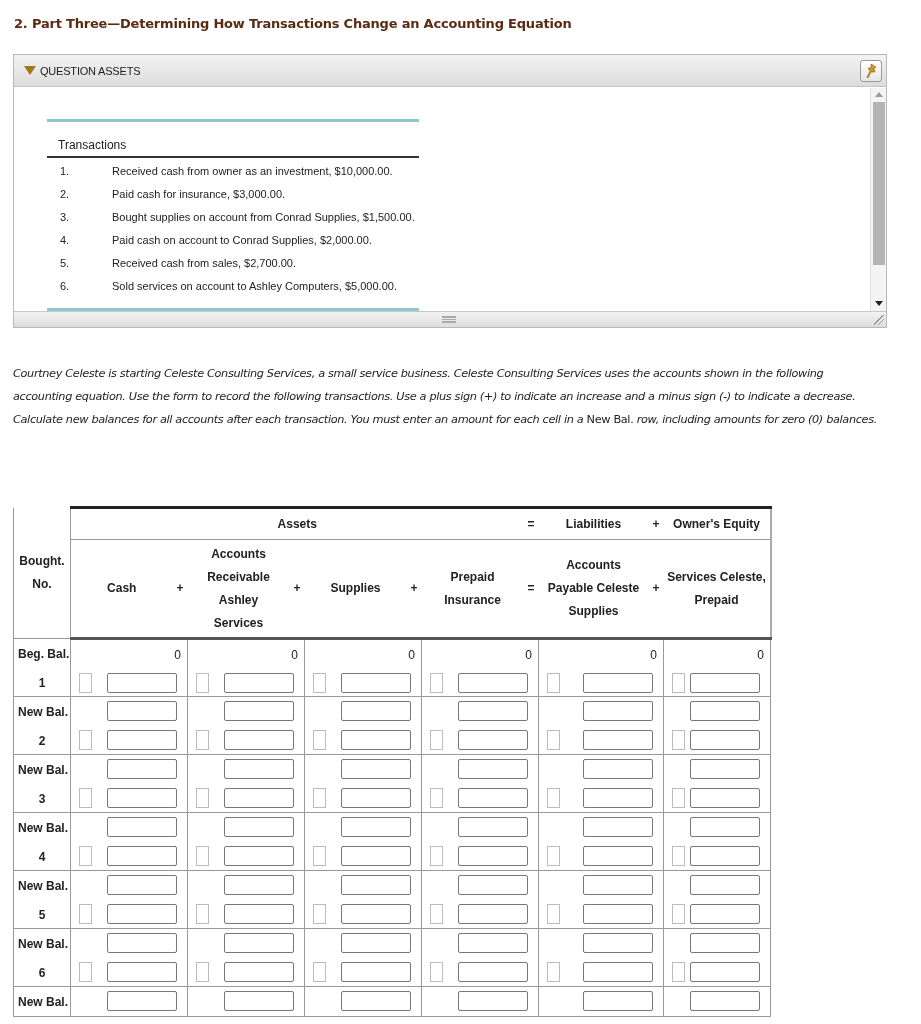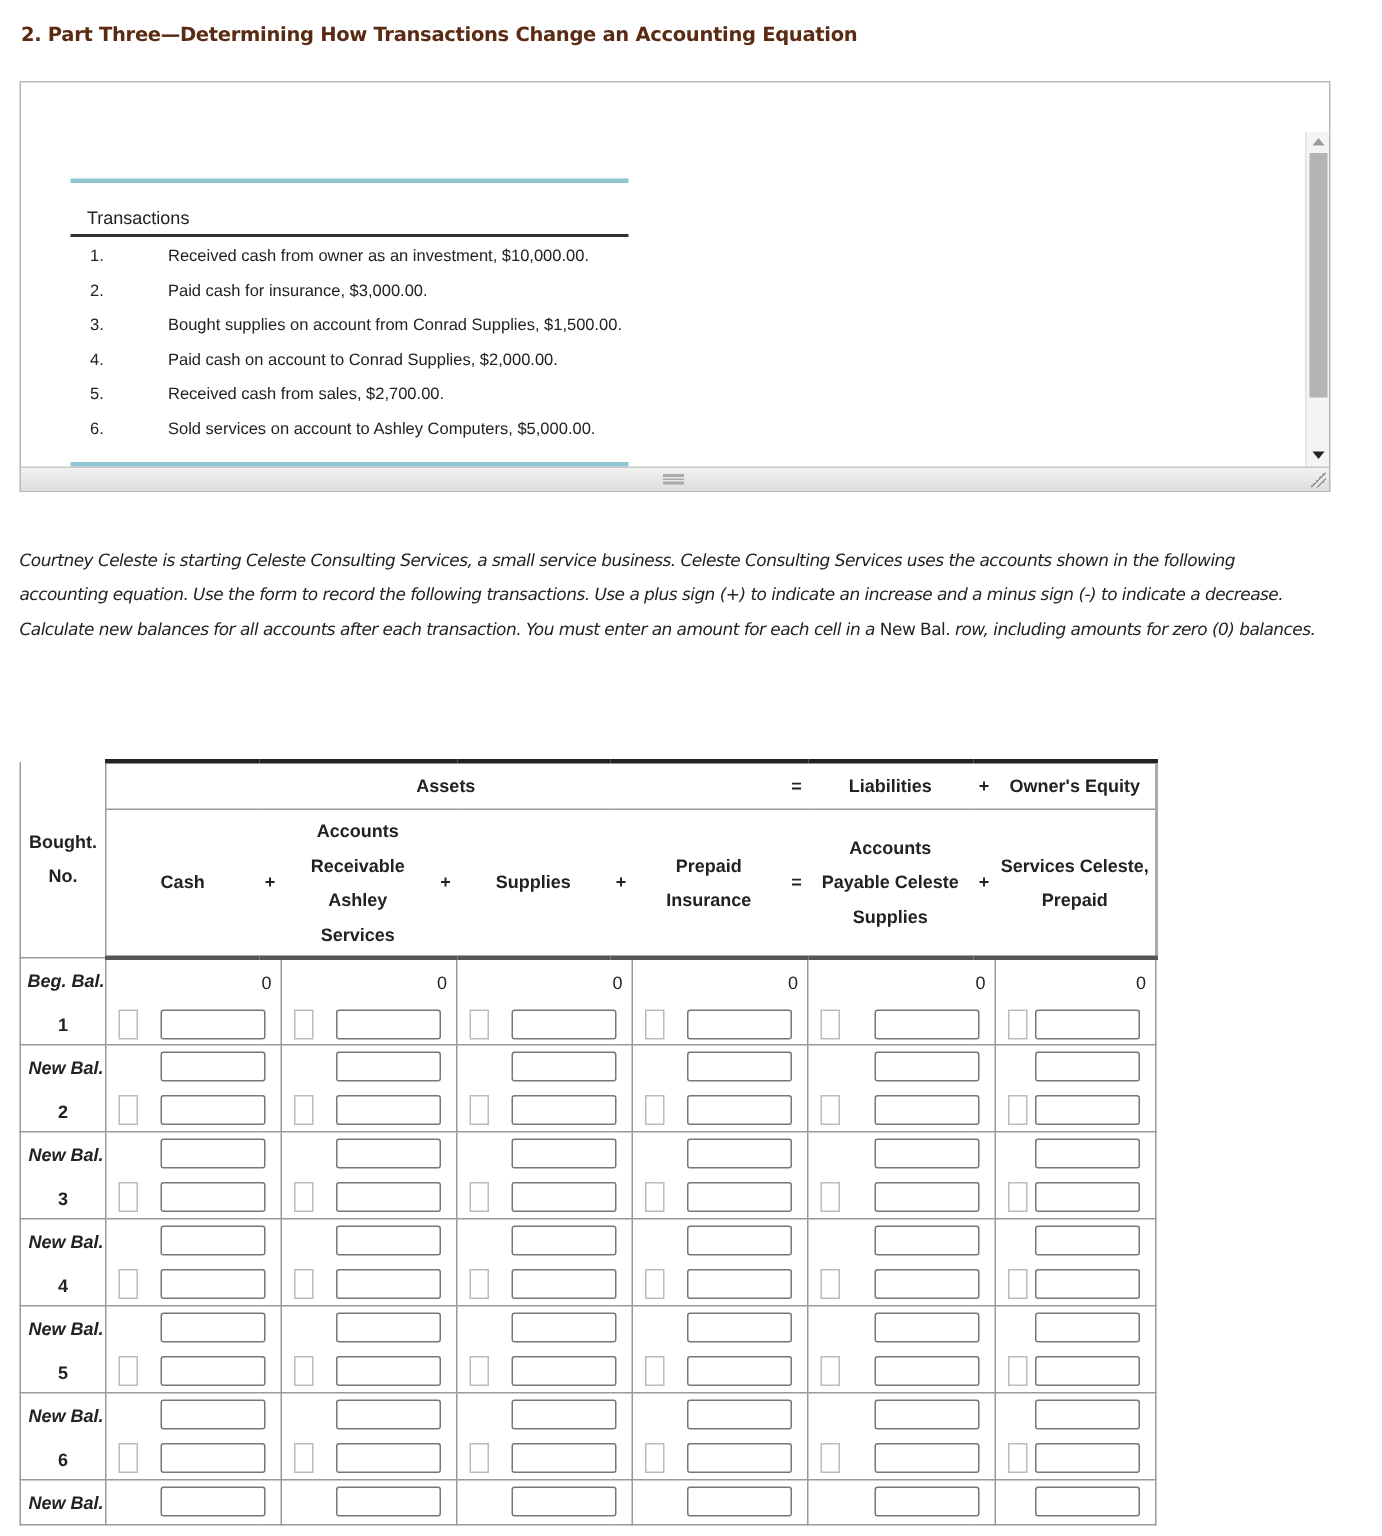--- a/index.html
+++ b/index.html
@@ -42,36 +42,45 @@
   .hdr-row1 th { height: 32px; font-weight: bold; border-bottom: 1px solid #999; vertical-align: middle; font-size: 12px; }
   .hdr-row2 th { height: 99px; font-weight: bold; vertical-align: middle; text-align: center; line-height: 23px; font-size: 12px; border-bottom: 3px solid #555; }
   .thick-top { border-top: 3px solid #222; }
   .trans-no { border-left: 1px solid #999; border-right: 1px solid #999; border-bottom: 3px solid #555; width: 56px; vertical-align: middle; line-height: 23px; }
   .op { font-weight: bold; font-size: 11px; }
   .right-edge { border-right: 2px solid #aaa; }
 
   .body-row td { border: 1px solid #999; height: 58px; vertical-align: top; position: relative; }
   .body-row.last td { height: 30px; }
   .row-label { font-weight: bold; font-size: 12px; text-align: center; }
-  .row-label .l1 { position: absolute; left: 0; right: 0; top: 8px; text-align: center; padding-left: 4px; font-style: italic; }
+  .row-label .l1 { position: absolute; left: 0; right: 0; top: 8px; text-align: left; padding-left: 4px; }
   .row-label .l2 { position: absolute; left: 0; right: 0; top: 37px; text-align: center; }
   .body-row.last .row-label .l1 { top: 8px; }
   .beg-val { position: absolute; right: 6px; top: 8px; font-size: 12px; }
   .sign-box { position: absolute; left: 8px; top: 33px; width: 13px; height: 20px; border: 1px solid #bbb; background: #fff; }
   .amt-input { position: absolute; right: 10px; width: 70px; height: 20px; border: 1px solid #777; border-radius: 2px; background: #fff; font-size: 11px; padding: 0 3px; }
   .amt-top { top: 4px; }
   .amt-bottom { top: 33px; }
   .body-row.last .amt-top { top: 4px; }
 </style>
 </head>
 <body>
 
 <div class="page-title">2. Part Three—Determining How Transactions Change an Accounting Equation</div>
 
 <div class="assets-panel">
+  <div class="assets-header">
+    <span class="assets-toggle"></span>
+    <span class="assets-label">QUESTION ASSETS</span>
+    <div class="pin-button">
+      <svg width="13" height="15" viewBox="0 0 13 15">
+        <path d="M6 0 L11 3 L9 5 L10 8 L6 8 L3 14 L2 13 L5 7 L3 4 L6 4 Z" fill="#c99a1e" stroke="#8a6612" stroke-width="0.6"></path>
+      </svg>
+    </div>
+  </div>
 
   <div class="assets-content">
     <div class="tx-top-rule"></div>
     <div class="tx-heading">Transactions</div>
     <div class="tx-heading-rule"></div>
     <ul class="tx-list">
       <li class="tx-item">
           <span class="tx-num">1.</span>
           <span class="tx-text">Received cash from owner as an investment, $10,000.00.</span>
         </li>

